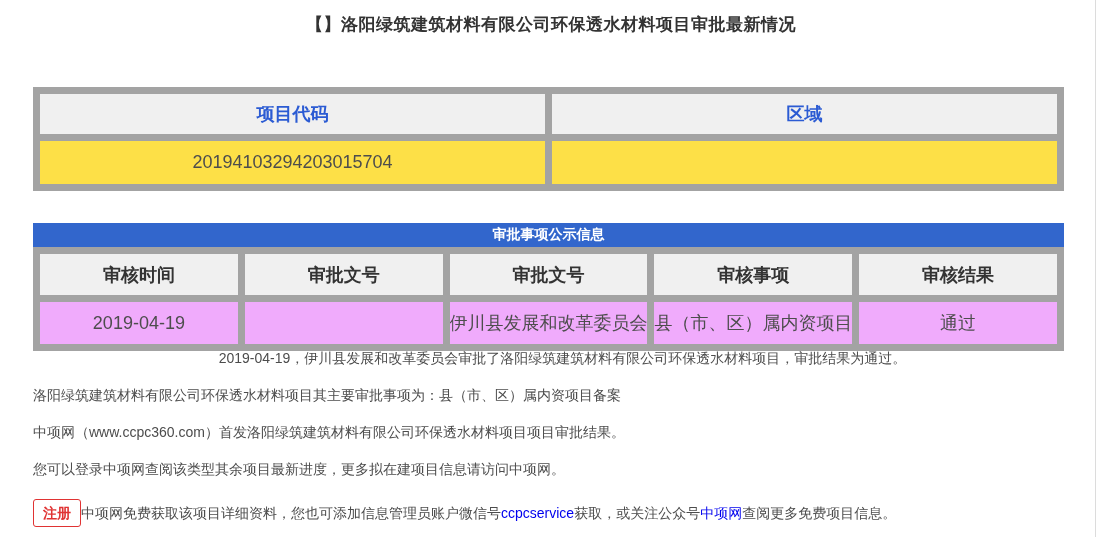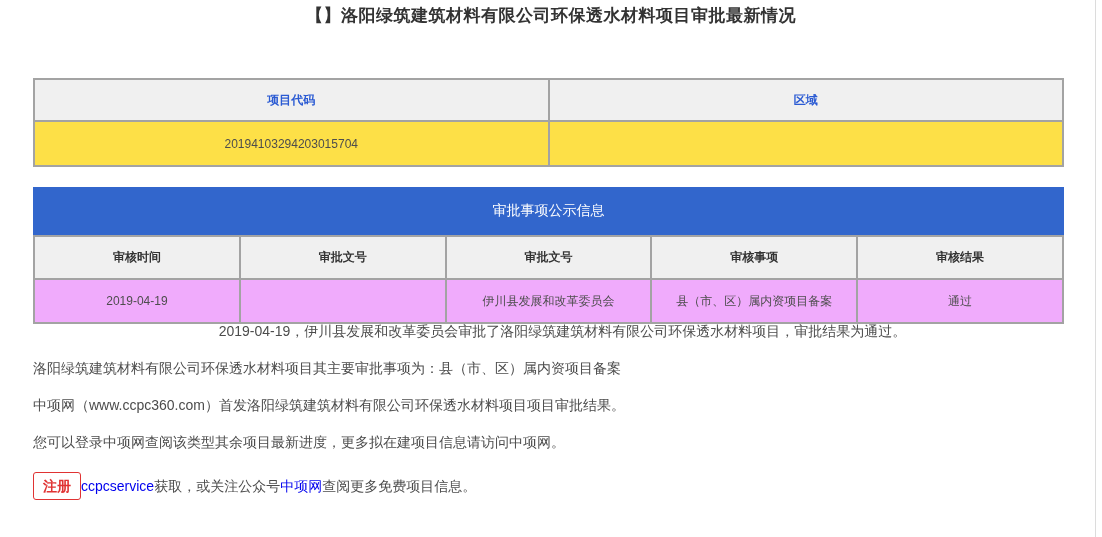--- a/index.html
+++ b/index.html
@@ -2,40 +2,40 @@
 <html style="--banner-blue: #3266cc; --header-link-blue: #2b5bd3; --register-red: #e03333; --link-blue: #0000ee; --table-border: #cccccc; --header-bg: #f0f0f0;"><head>
 <meta charset="utf-8">
 <style>
   html, body { margin: 0; padding: 0; }
   body {
     width: 1102px; height: 537px; overflow: hidden;
     background: #fff; position: relative;
     font-family: "Liberation Sans", "DejaVu Sans", sans-serif;
   }
   .page-title {
-    margin: 0; padding-top: 4px;
+    margin: 0; padding-top: 13px;
     font-size: 17px; line-height: 23px; font-weight: bold;
     color: #333; text-align: center; letter-spacing: 0.5px;
   }
   .content { margin-left: 33px; width: 1031px; }
   table { border-collapse: collapse; width: 100%; table-layout: fixed; }
   th, td {
-    border: 2px solid #a3a3a3; text-align: center;
-    font-size: 12px; padding: 0; overflow: hidden; white-space: nowrap;
+    border: 7px solid #a3a3a3; text-align: center;
+    font-size: 18px; padding: 0; overflow: hidden; white-space: nowrap;
   }
   .project-table { margin-top: 51px; }
   .project-table th {
     height: 40px; background: #f0f0f0;
     color: var(--header-link-blue, #2b5bd3); font-weight: bold;
   }
   .project-table td { height: 43px; color: #4d4d4d; background: #fde047; }
   .banner {
-    margin-top: 20px; height: 48px;
+    margin-top: 32px; height: 24px;
     background: var(--banner-blue, #3266cc);
-    color: #fff; font-size: 14px; font-weight: normal;
+    color: #fff; font-size: 14px; font-weight: bold;
     display: flex; align-items: center; justify-content: center;
   }
   .approval-table th { height: 41px; background: #f0f0f0; color: #333; font-weight: bold; }
   .approval-table td { height: 42px; color: #4d4d4d; background: #f0abfc; }
   .content p { margin: 0 0 23px; font-size: 14px; line-height: 14px; color: #4c4c4c; }
   .para-1 { margin-top: 25px; text-indent: 28px; text-align: center; }
   .para-3 { margin-top: 42px; }
   .footer-line {
     margin-top: 22px; display: flex; align-items: center;
     font-size: 14px; line-height: 14px; color: #4c4c4c; white-space: nowrap;
@@ -97,20 +97,21 @@
     </tbody>
   </table>
 
   <p class="para-1">2019-04-19，伊川县发展和改革委员会审批了洛阳绿筑建筑材料有限公司环保透水材料项目，审批结果为通过。</p>
   <p class="para-2">洛阳绿筑建筑材料有限公司环保透水材料项目其主要审批事项为：县（市、区）属内资项目备案</p>
   <p class="para-3">中项网（www.ccpc360.com）首发洛阳绿筑建筑材料有限公司环保透水材料项目项目审批结果。</p>
   <p class="para-4">您可以登录中项网查阅该类型其余项目最新进度，更多拟在建项目信息请访问中项网。</p>
 
   <div class="footer-line">
     <span class="register-badge">注册</span>
+    <span>中项网免费获取该项目详细资料，您也可添加信息管理员账户微信号</span>
     <a class="footer-link">ccpcservice</a>
     <span>获取，或关注公众号</span>
     <a class="footer-link">中项网</a>
     <span>查阅更多免费项目信息。</span>
   </div>
 
 </div>
 
 <div class="page-edge"></div>
 

